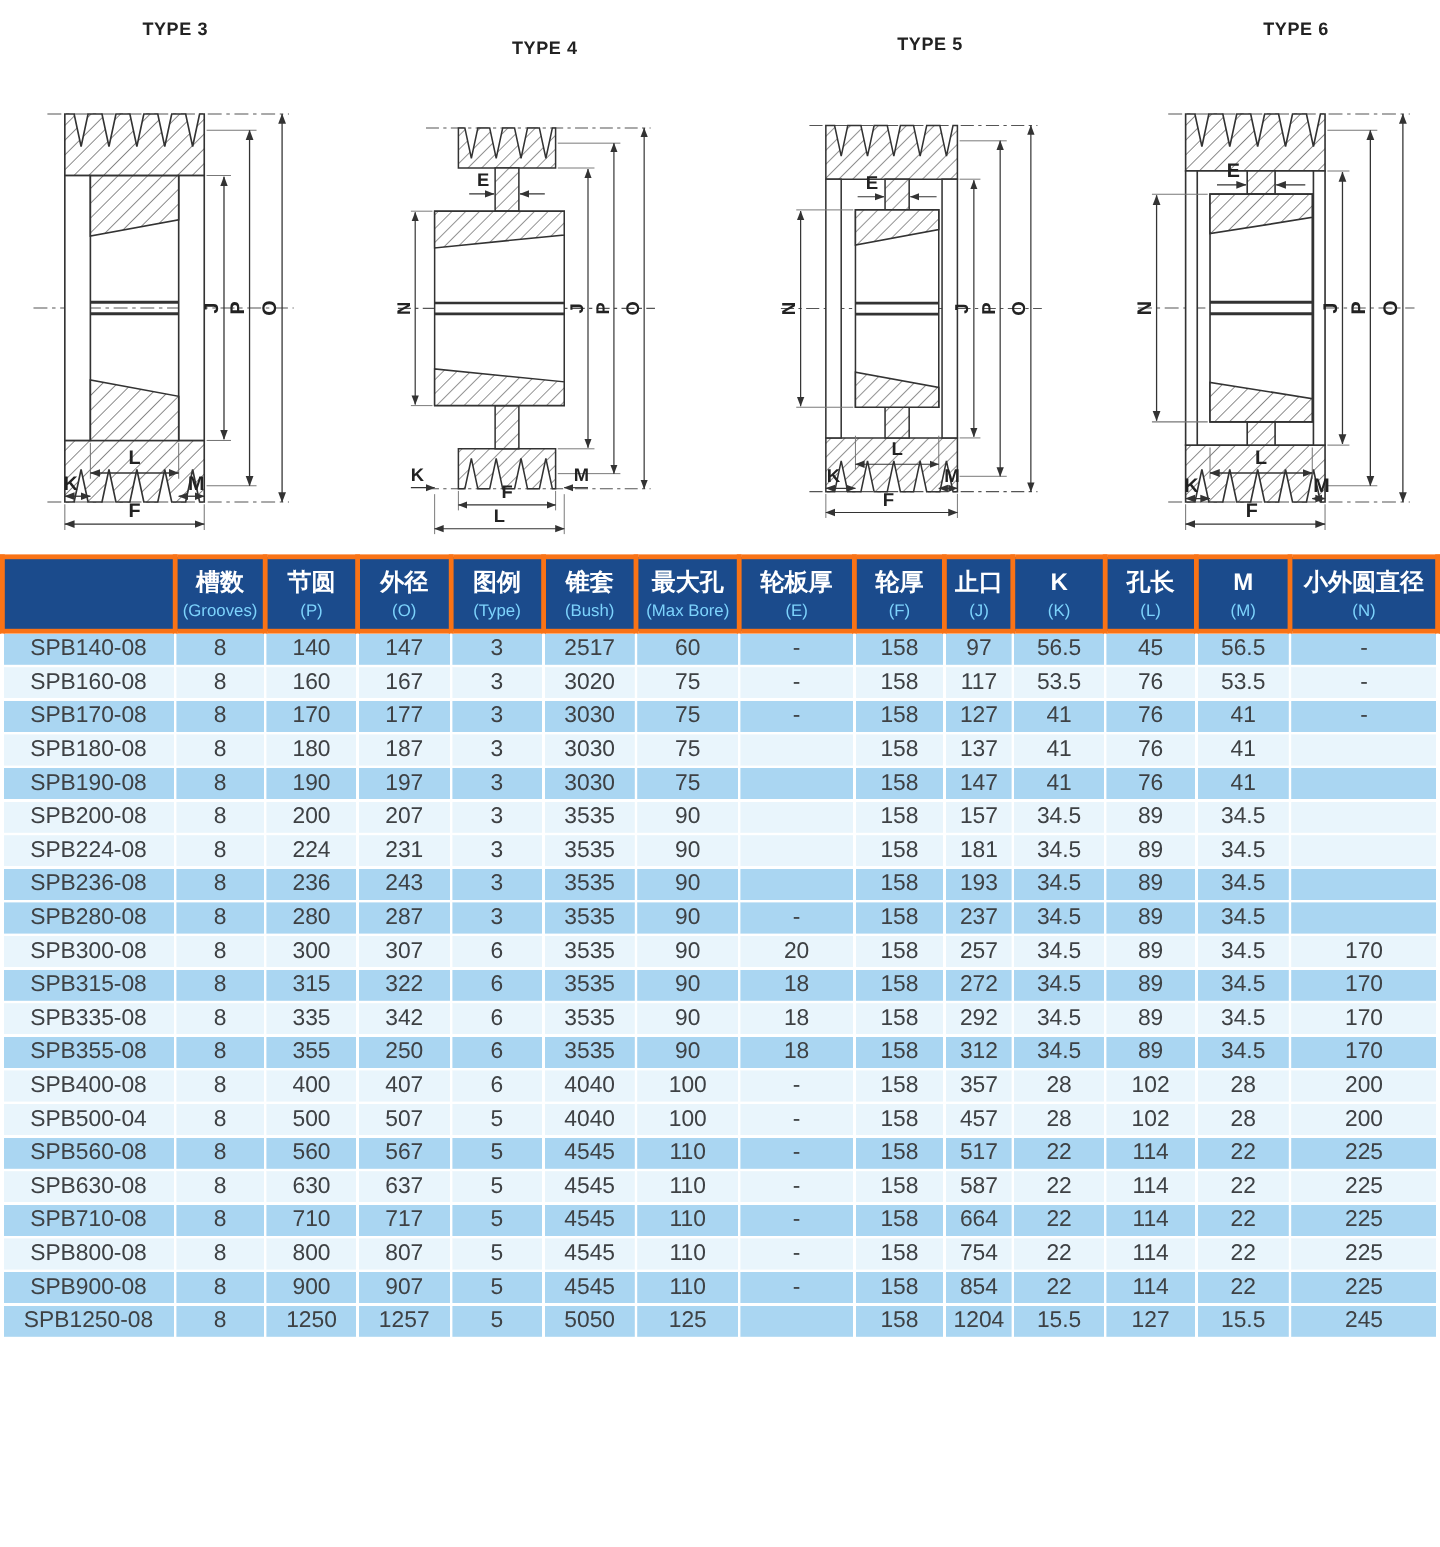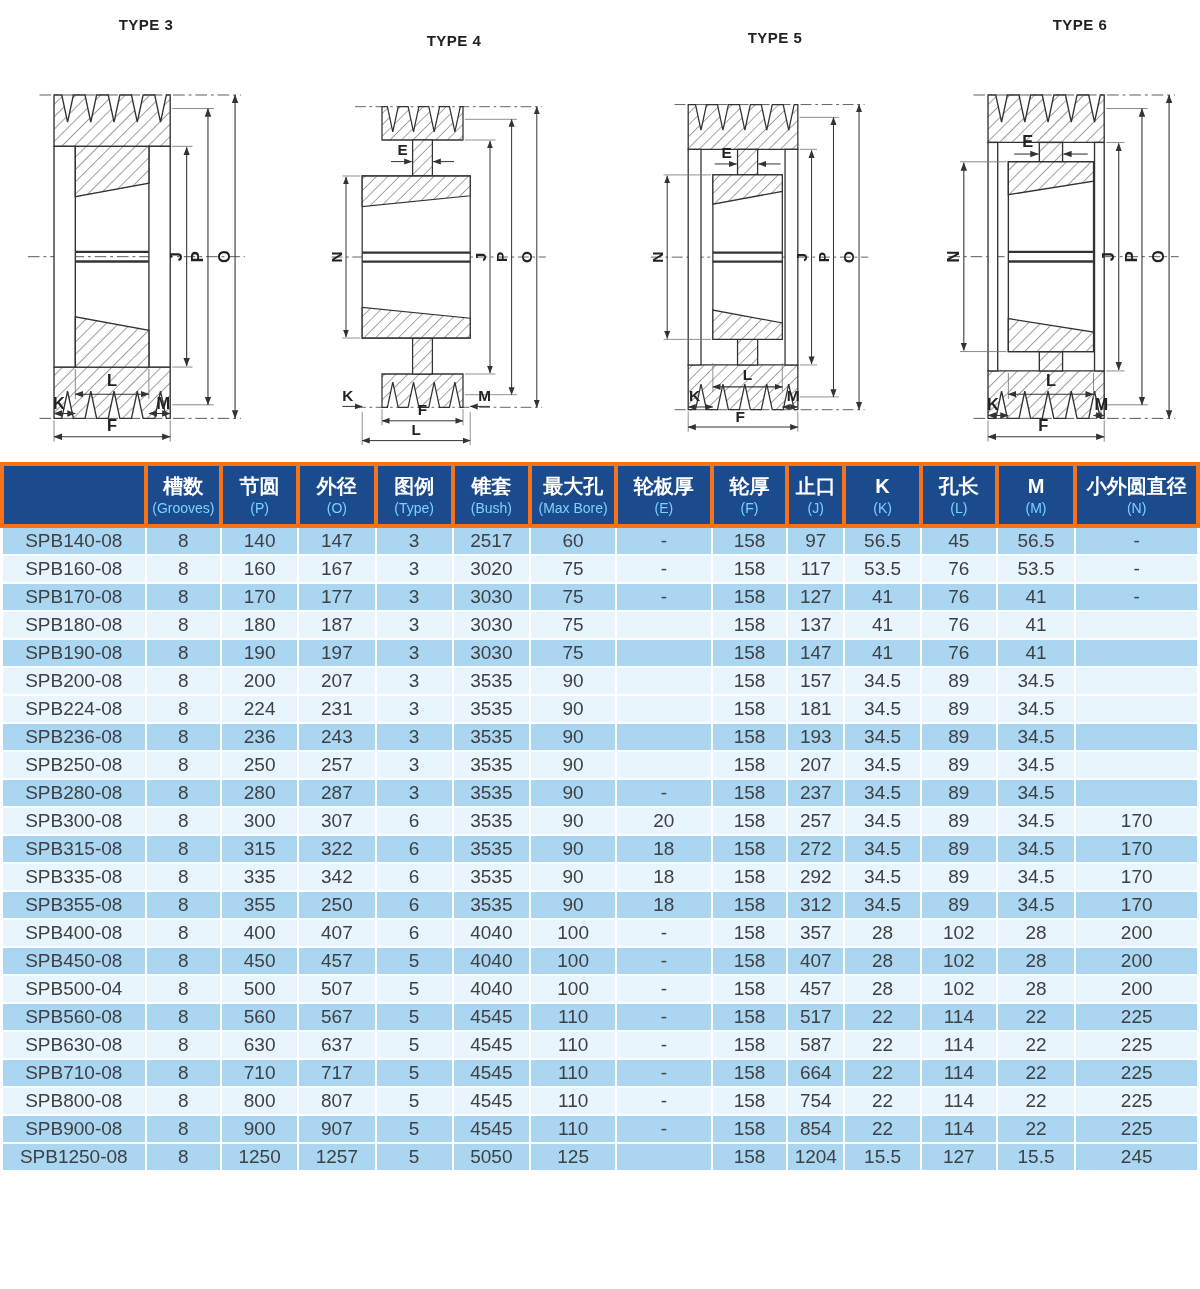--- a/index.html
+++ b/index.html
@@ -466,36 +466,20 @@
         <td>3535</td>
         <td>90</td>
         <td></td>
         <td>158</td>
         <td>193</td>
         <td>34.5</td>
         <td>89</td>
         <td>34.5</td>
         <td></td>
       </tr>
-      <tr class="even">
-        <td>SPB250-08</td>
-        <td>8</td>
-        <td>250</td>
-        <td>257</td>
-        <td>3</td>
-        <td>3535</td>
-        <td>90</td>
-        <td></td>
-        <td>158</td>
-        <td>207</td>
-        <td>34.5</td>
-        <td>89</td>
-        <td>34.5</td>
-        <td></td>
-      </tr>
       <tr class="odd">
         <td>SPB280-08</td>
         <td>8</td>
         <td>280</td>
         <td>287</td>
         <td>3</td>
         <td>3535</td>
         <td>90</td>
         <td>-</td>
         <td>158</td>
@@ -578,36 +562,20 @@
         <td>4040</td>
         <td>100</td>
         <td>-</td>
         <td>158</td>
         <td>357</td>
         <td>28</td>
         <td>102</td>
         <td>28</td>
         <td>200</td>
       </tr>
-      <tr class="odd">
-        <td>SPB450-08</td>
-        <td>8</td>
-        <td>450</td>
-        <td>457</td>
-        <td>5</td>
-        <td>4040</td>
-        <td>100</td>
-        <td>-</td>
-        <td>158</td>
-        <td>407</td>
-        <td>28</td>
-        <td>102</td>
-        <td>28</td>
-        <td>200</td>
-      </tr>
       <tr class="even">
         <td>SPB500-04</td>
         <td>8</td>
         <td>500</td>
         <td>507</td>
         <td>5</td>
         <td>4040</td>
         <td>100</td>
         <td>-</td>
         <td>158</td>

